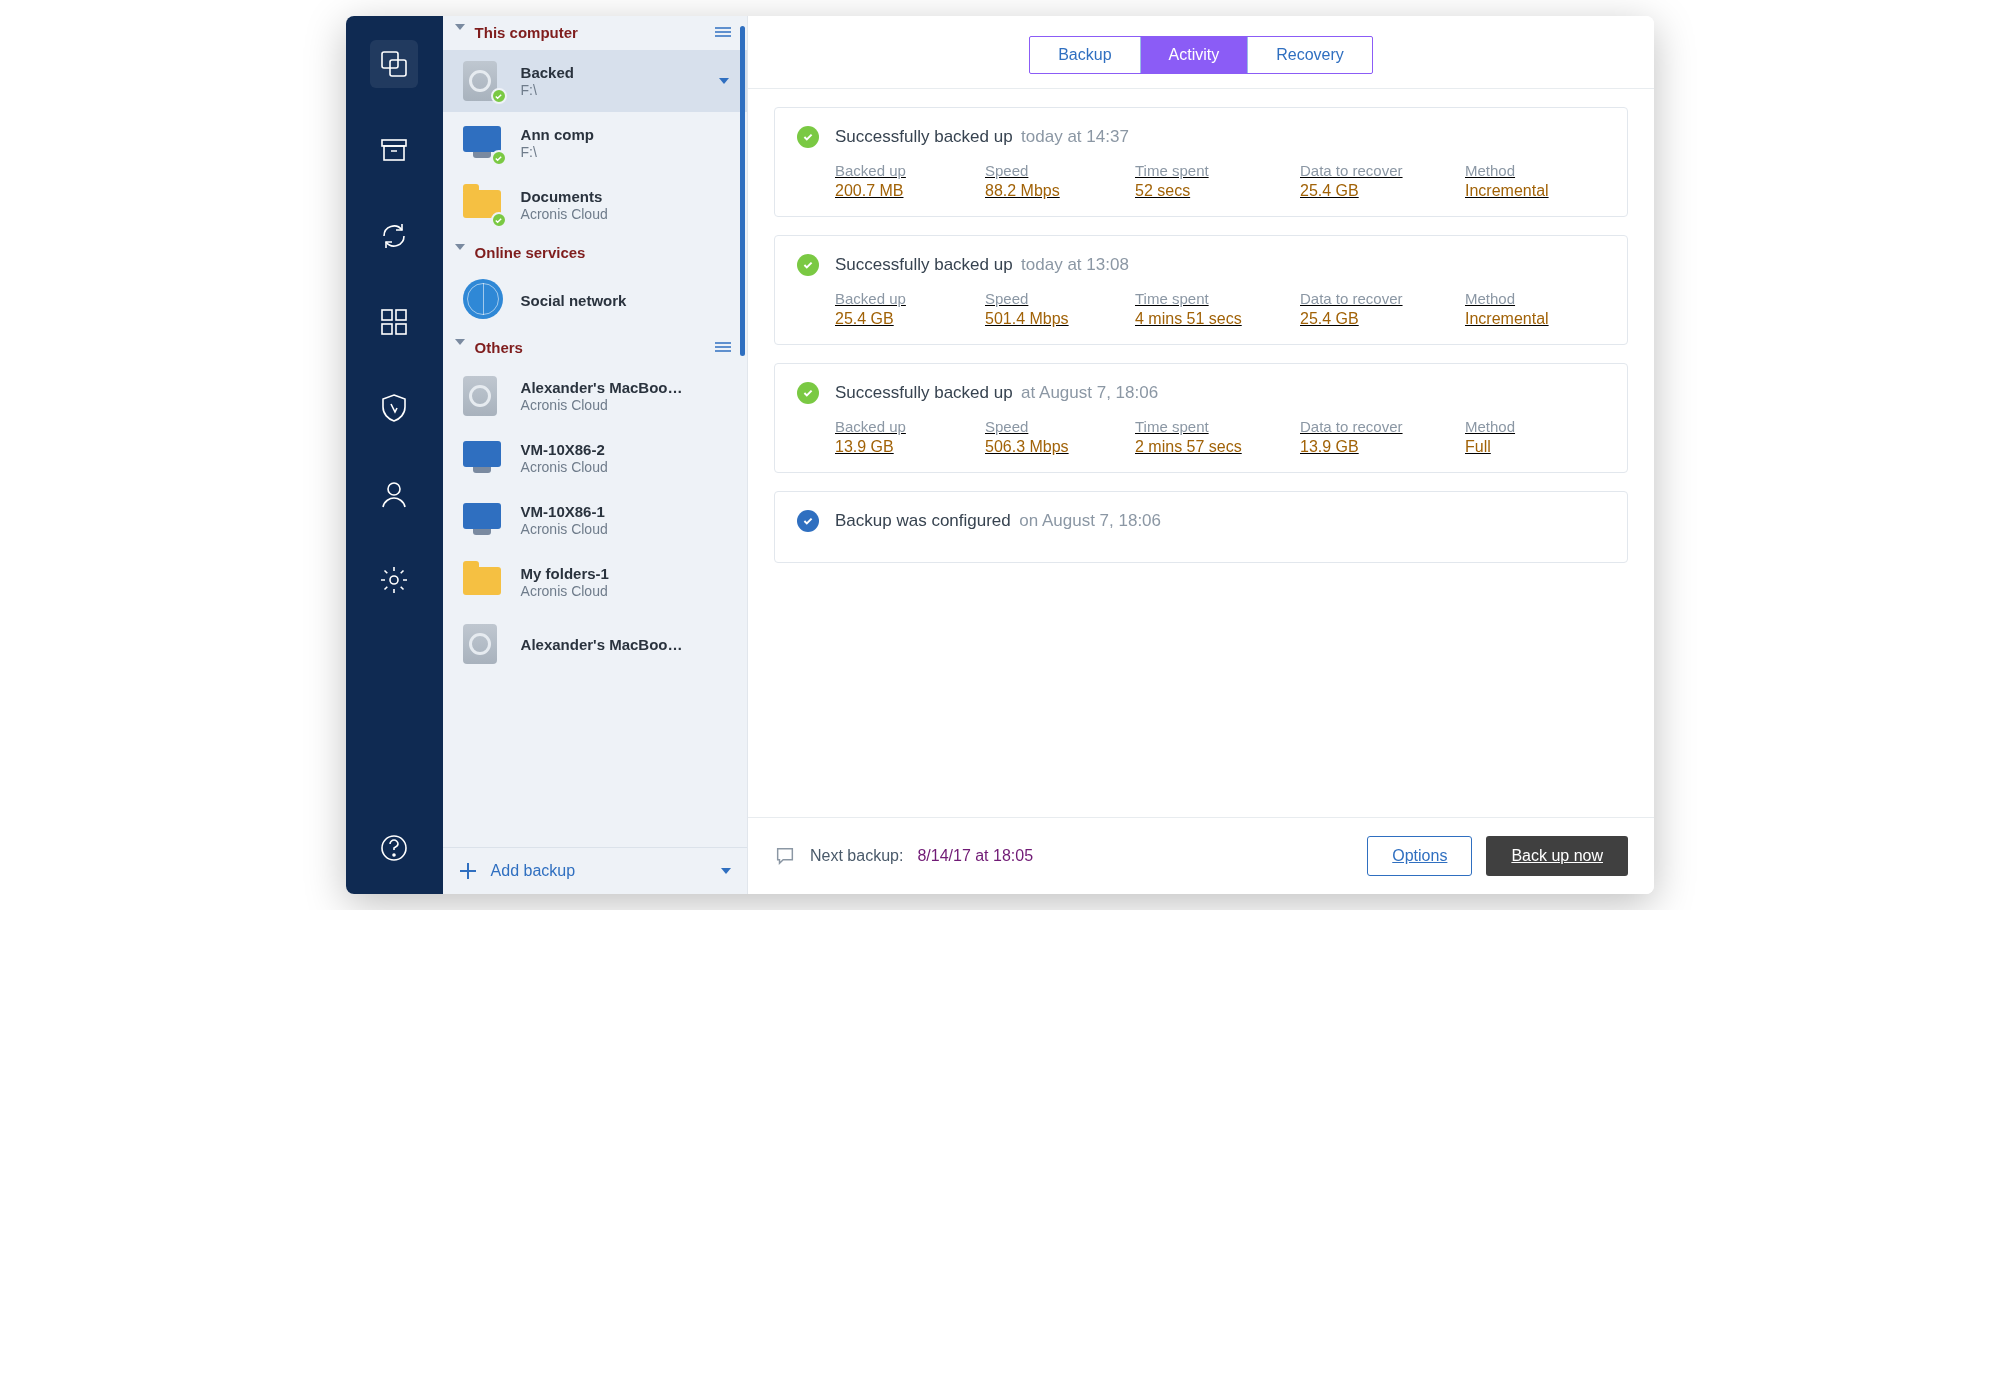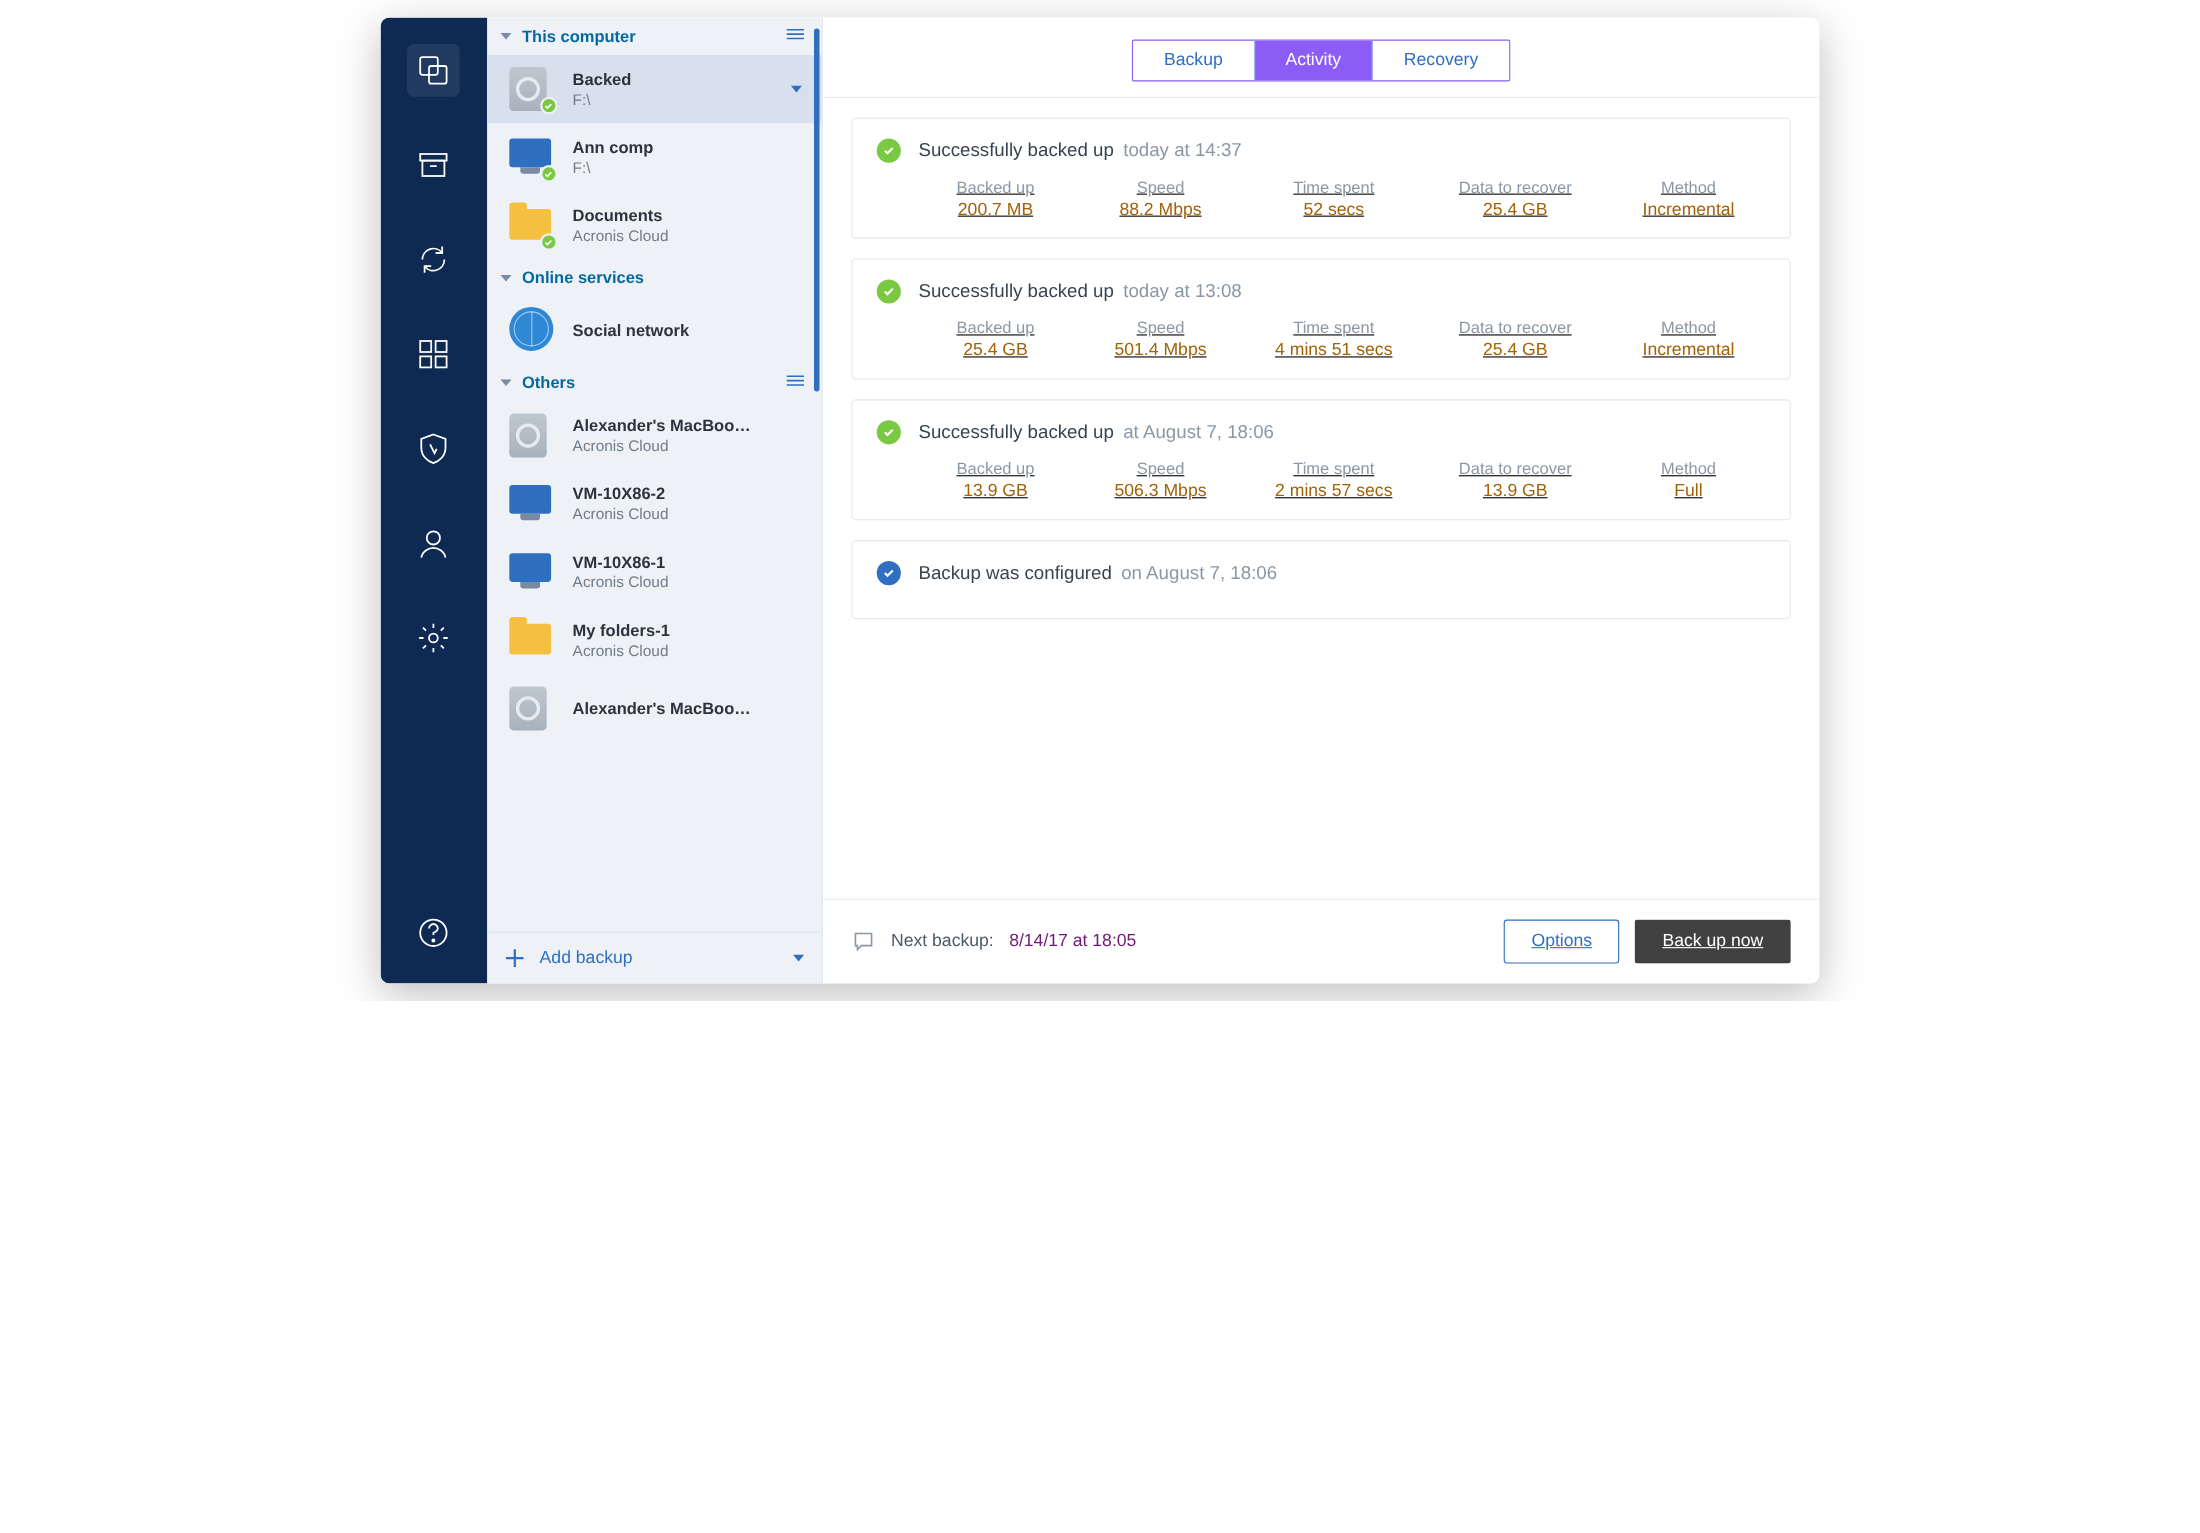--- a/index.html
+++ b/index.html
@@ -6,21 +6,21 @@
 body { background: #fff; overflow: hidden; }
 .app { width: 1308px; height: 878px; margin: 16px auto; border-radius: 8px; box-shadow: 0 10px 40px rgba(0,0,0,.25); overflow: hidden; display:flex; background:#fff; }
 .rail { width: 98px; background:#0f2a52; display:flex; flex-direction:column; align-items:center; padding-top:24px; gap:38px; color:#fff; }
 .rail .spacer { flex:1; }
 .rail-item { width:48px; height:48px; border-radius:6px; display:flex; align-items:center; justify-content:center; cursor:pointer; }
 .rail-item.active { background:rgba(255,255,255,.08); }
 .rail-item svg { width:32px; height:32px; stroke:#fff; fill:none; stroke-width:1.6; }
 
 .sidebar { width: 310px; background:#eef2f7; border-right:1px solid #e1e6ec; display:flex; flex-direction:column; position:relative; }
 .sidebar-scroll { flex:1; overflow:hidden; }
-.section-head { display:flex; align-items:center; padding:8px 16px 8px 12px; color:#0369a1; font-size:15px; font-weight:600; cursor:pointer; }
+.section-head { display:flex; padding:8px 16px 8px 12px; color:#7f1d1d; font-size:15px; font-weight:600; cursor:pointer; }
 .section-head .chev { width:0; height:0; border-left:5px solid transparent; border-right:5px solid transparent; border-top:6px solid #7a8aa0; margin-right:10px; }
 .section-head .menu-dots { margin-left:auto; color:#2f6fc0; font-size:16px; letter-spacing:2px; cursor:pointer; }
 .section-head .menu-dots svg { width:16px; height:12px; }
 .item { display:flex; align-items:center; padding:10px 14px 10px 20px; cursor:pointer; }
 .item.active { background:#d7e0ec; }
 .item .ic { width:42px; height:42px; position:relative; margin-right:16px; flex:none; }
 .item .labels { display:flex; flex-direction:column; }
 .item .lbl { font-weight:600; color:#2a333e; font-size:15px; }
 .item .sub { color:#6f7c8b; font-size:14px; margin-top:1px; }
 .item .chev-down { margin-left:auto; margin-right:4px; width:0;height:0;border-left:5px solid transparent;border-right:5px solid transparent;border-top:6px solid #2f6fc0; }
@@ -31,21 +31,21 @@
 .sidebar-foot .plus { width:18px; height:18px; margin-right:14px; }
 .sidebar-foot .chev-sm { margin-left:auto; width:0;height:0;border-left:5px solid transparent;border-right:5px solid transparent;border-top:6px solid #2f6fc0;}
 
 .main { flex:1; display:flex; flex-direction:column; background:#fff; }
 .tabs-wrap { display:flex; justify-content:center; padding:20px 0 14px; border-bottom:1px solid #e8ecef; }
 .tabs { display:flex; border:1px solid #8b5cf6; border-radius:2px; overflow:hidden; }
 .tab { padding:9px 28px; font-size:16px; color:#2f6fc0; cursor:pointer; border-right:1px solid #9abde6; }
 .tab:last-child{border-right:none;}
 .tab.active { background:#8b5cf6; color:#fff; }
 
-.content { flex:1; overflow:auto; padding:18px 26px 0;text-align:center; }
+.content { flex:1; overflow:auto; padding:18px 26px 0; }
 .card { border:1px solid #e2e7ed; border-radius:4px; margin-bottom:18px; padding:18px 22px 16px 22px; }
 .card-head { display:flex; align-items:center; margin-bottom:14px; }
 .status-dot { width:22px; height:22px; border-radius:50%; display:flex; align-items:center; justify-content:center; margin-right:16px; flex:none; }
 .status-dot.green { background:#7ac943; }
 .status-dot.blue { background:#2f6fc0; }
 .status-dot svg { width:12px; height:12px; }
 .card-title .t1 { color:#374350; font-size:17px; }
 .card-title .t2 { color:#8b97a4; font-size:17px; margin-left:4px; }
 .metrics { display:flex; gap:10px; padding-left:38px; }
 .metric { min-width:140px;text-decoration:underline; }

